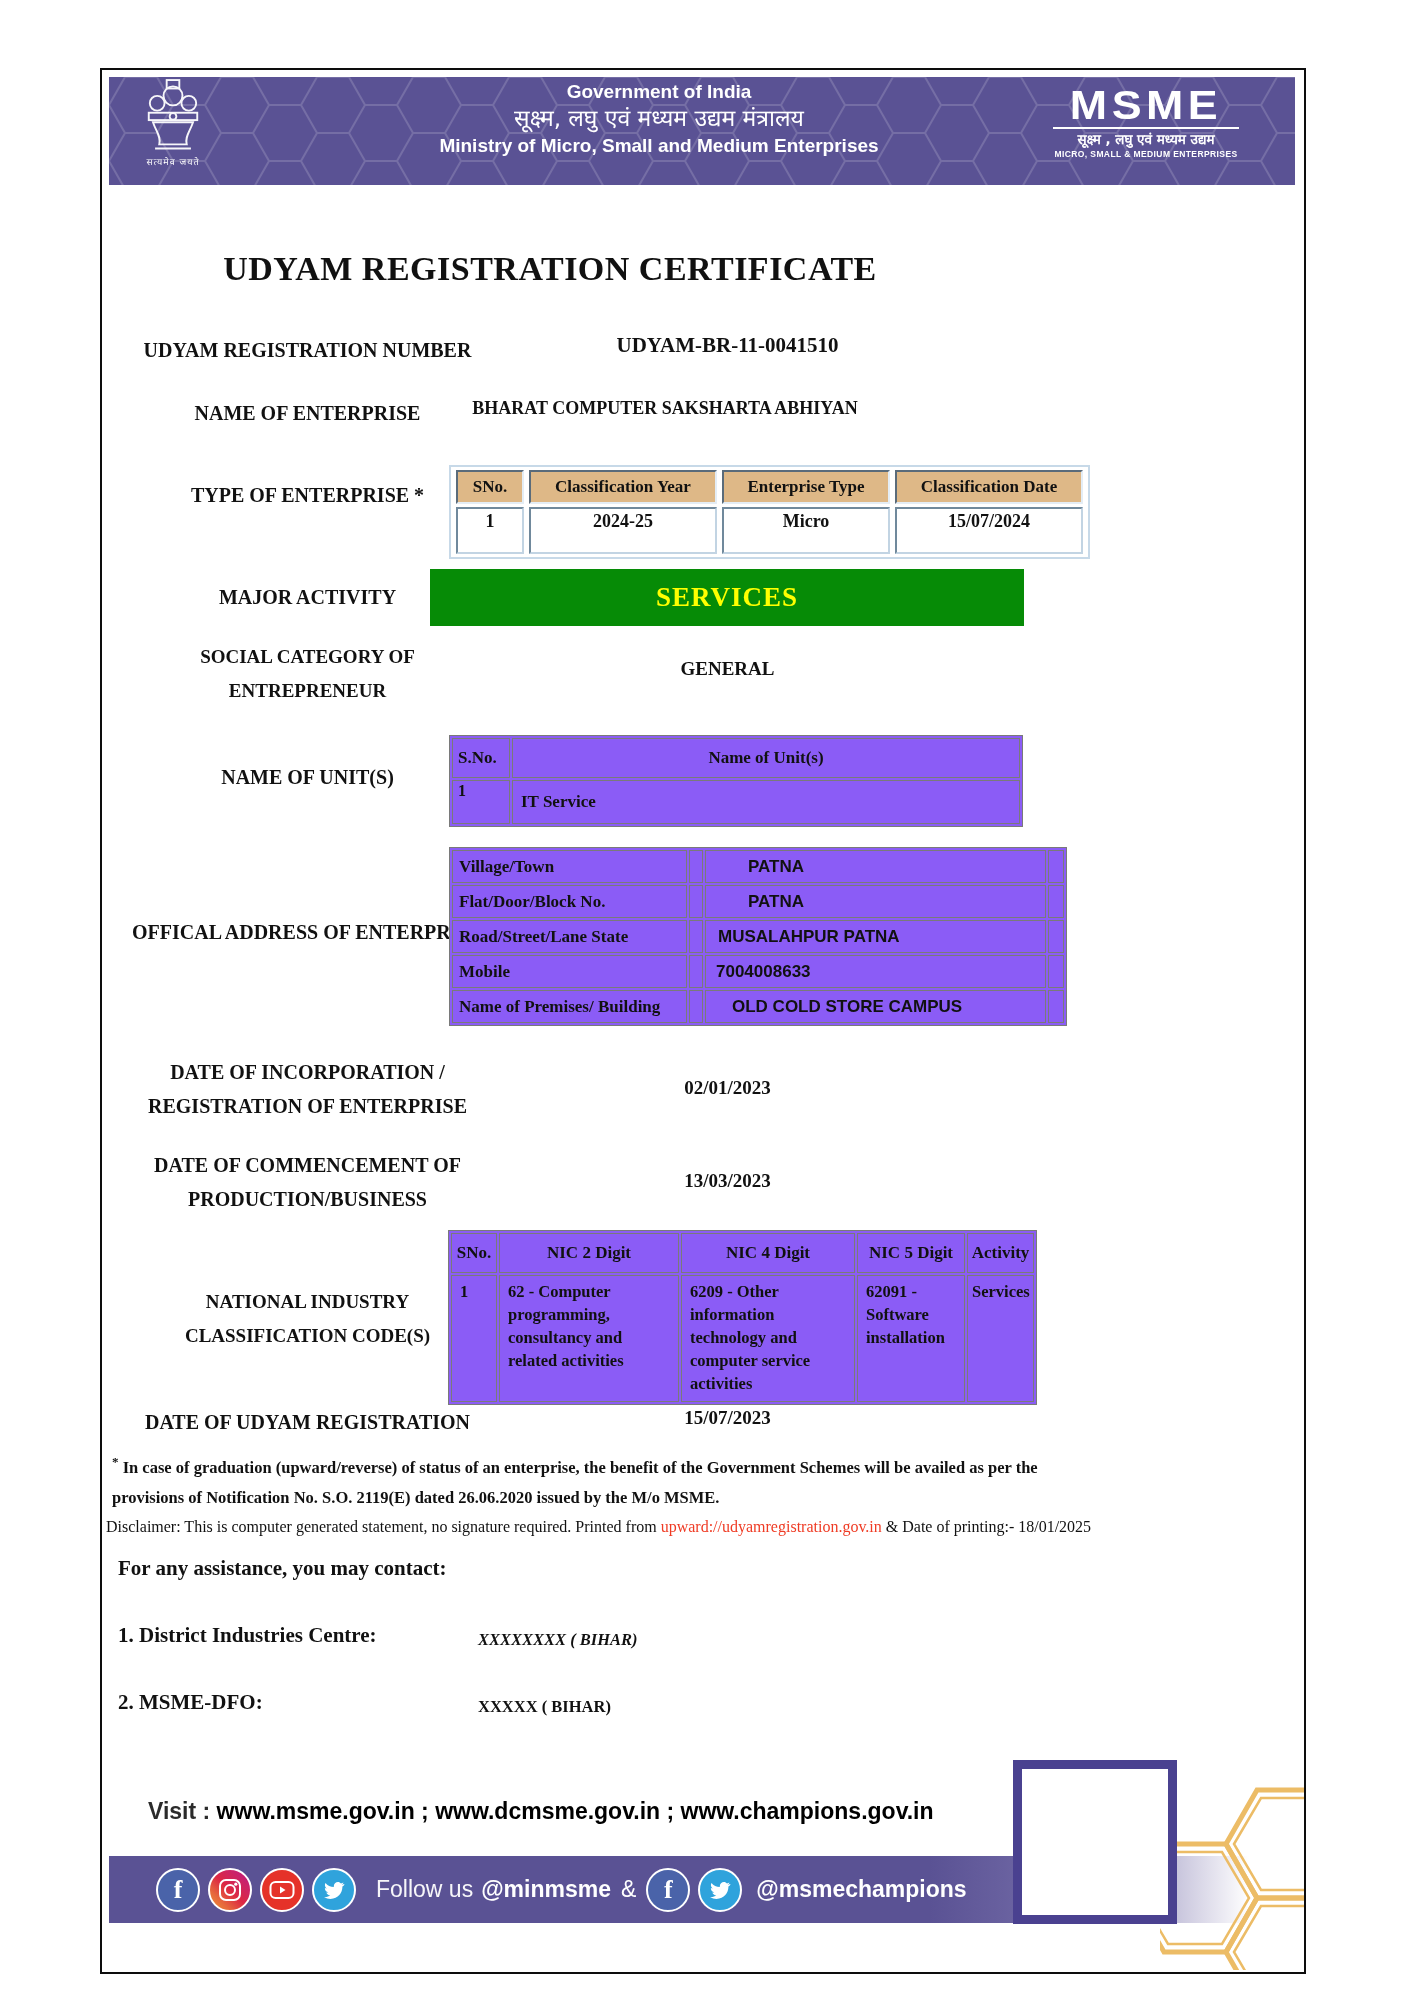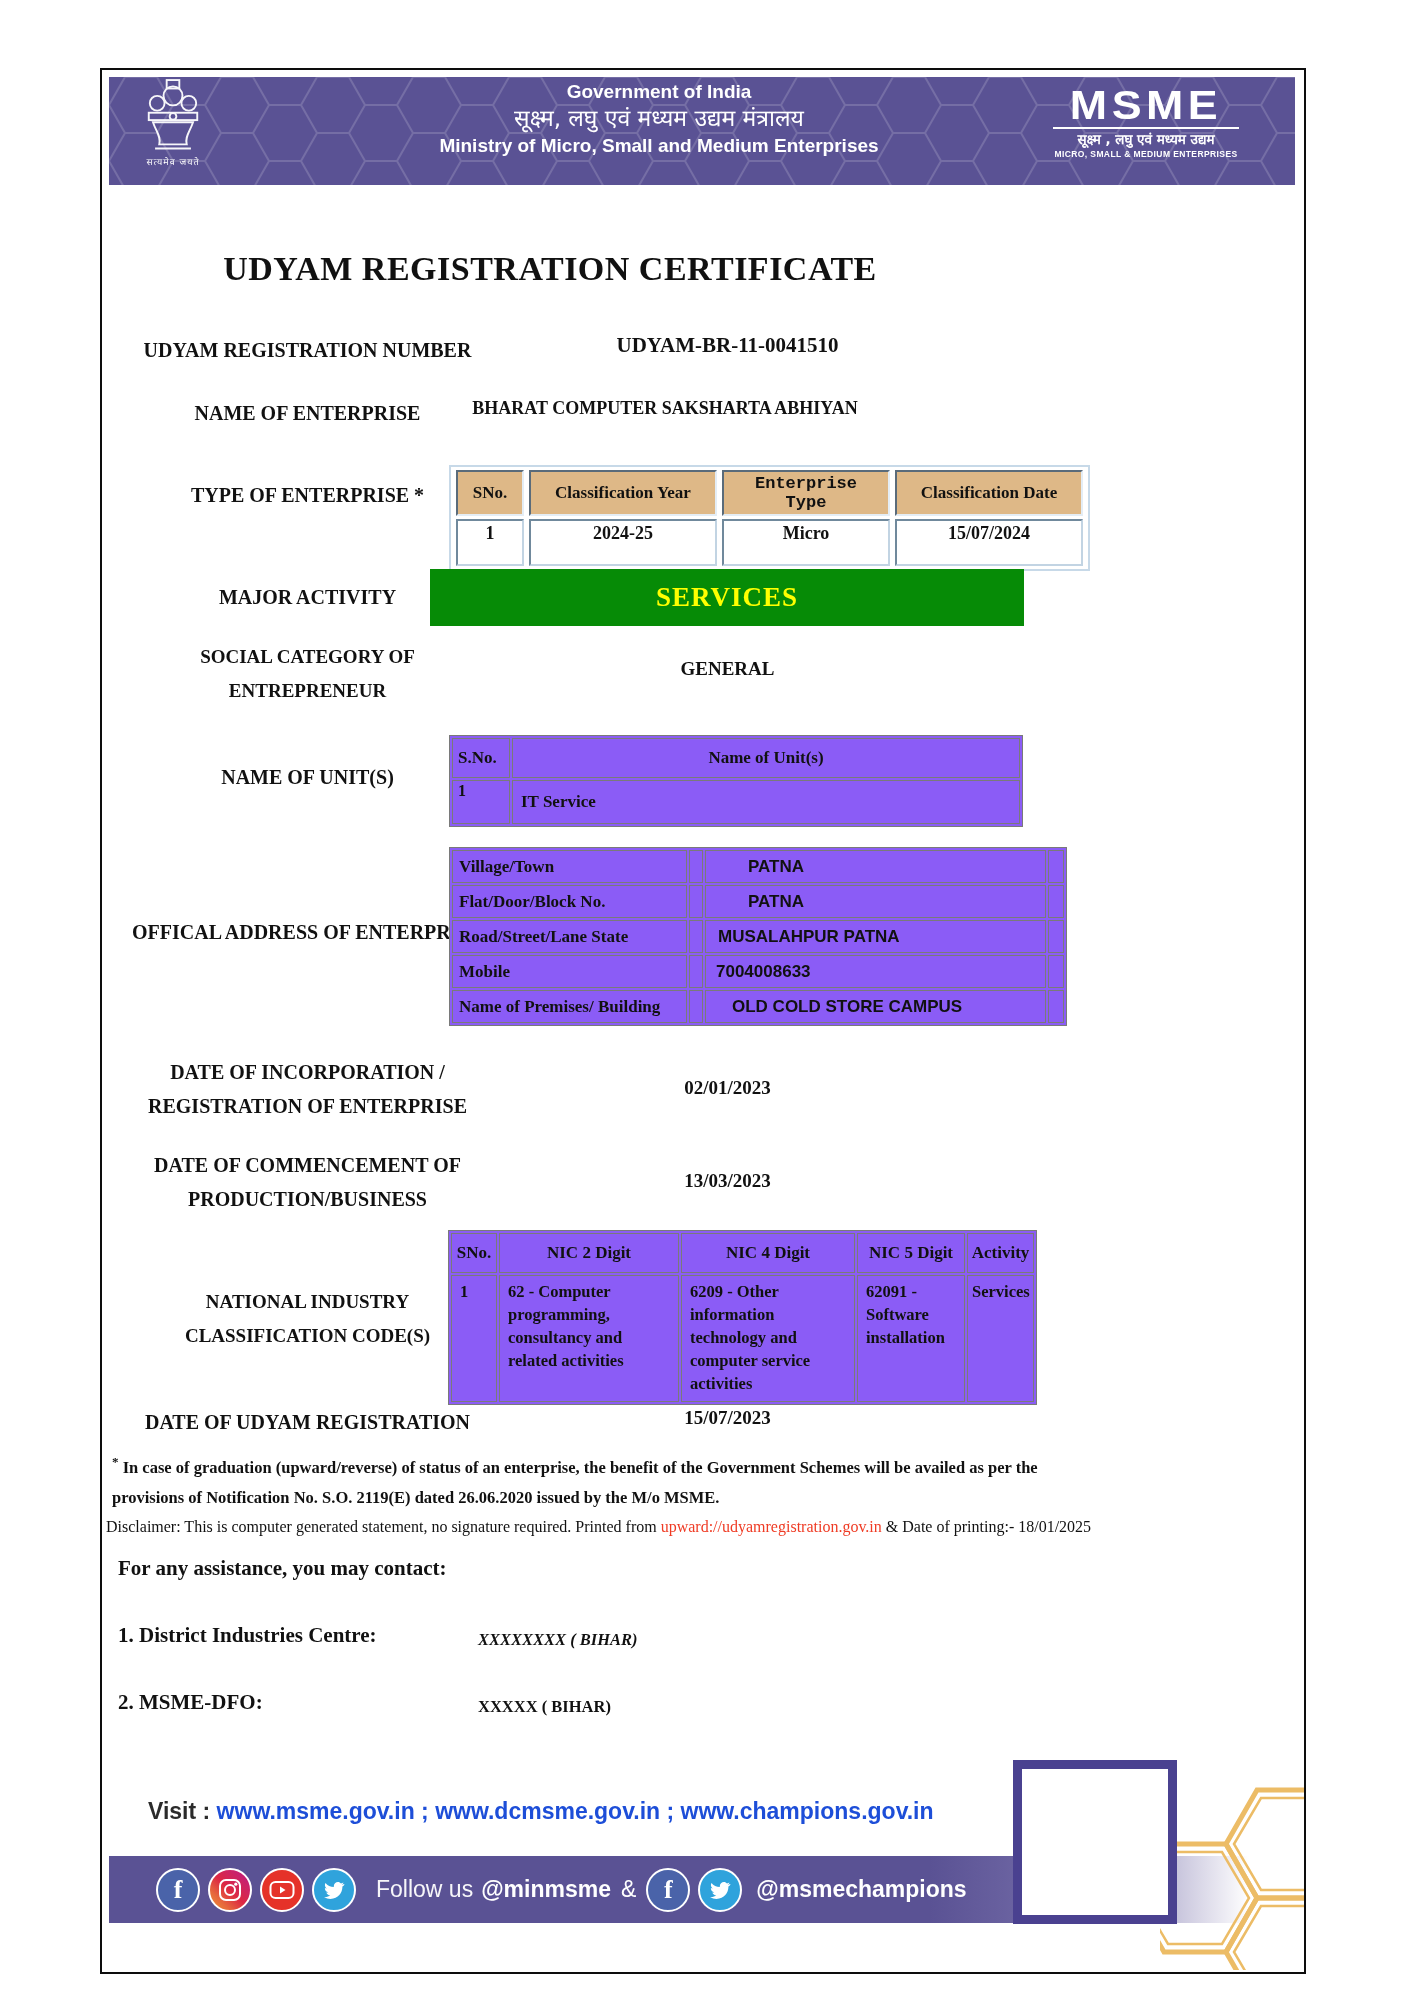--- a/index.html
+++ b/index.html
@@ -64,21 +64,21 @@
   .footnote{position:absolute;left:112px;top:1447px;width:1110px;font-weight:bold;font-size:16.5px;line-height:30px;}
   .footnote sup{font-size:13px;}
   .disclaimer{position:absolute;left:106px;top:1518px;width:1160px;font-size:16px;}
   .disc-link{color:#ef3b24;text-decoration:none;}
   .assist{position:absolute;left:118px;font-weight:bold;font-size:21px;}
   .contact-val{position:absolute;left:478px;font-weight:bold;font-size:16.5px;}
 
   
   .visit-line{position:absolute;left:148px;top:1798px;font-family:"Liberation Sans","DejaVu Sans",sans-serif;
               font-weight:bold;font-size:23px;color:#2b2b2b;}
-  .visit-links{color:#1d4ed8;}
+  .visit-links{color:#000000;}
   .footer-bar{position:absolute;left:109px;top:1856px;width:1140px;height:67px;z-index:1;
               background:linear-gradient(90deg,#5a5294 0%,#5a5294 72%,#746ca8 84%,rgba(116,108,168,0) 100%);
               display:flex;align-items:center;padding-left:47px;box-sizing:border-box;
               font-family:"Liberation Sans","DejaVu Sans",sans-serif;color:#fff;}
   .soc{width:44px;height:44px;border-radius:50%;border:2px solid #fff;box-sizing:border-box;margin-right:8px;
        display:flex;align-items:center;justify-content:center;flex:0 0 auto;}
   .soc svg{display:block;}
   .soc-fb{background:#4a63a9;}
   .soc-ig{background:linear-gradient(45deg,#f09433 0%,#e6683c 25%,#dc2743 50%,#cc2366 75%,#bc1888 100%);}
   .soc-yt{background:#e53229;}
@@ -146,21 +146,21 @@
 
   <div class="flabel" style="top:396px;">NAME OF ENTERPRISE</div>
   <div class="fvalue" style="top:398px;left:420px;width:490px;font-size:18px;">BHARAT COMPUTER SAKSHARTA ABHIYAN</div>
 
   <div class="flabel" style="top:478px;">TYPE OF ENTERPRISE *</div>
   <table class="cls-table">
     <tbody>
         <tr>
       <th style="width:48px;">SNo.</th>
       <th style="width:168px;">Classification Year</th>
-      <th style="width:148px;font-family:Liberation Mono, monospace;">Enterprise Type</th>
+      <th style="width:148px;">Enterprise Type</th>
       <th style="width:168px;">Classification Date</th>
     </tr>
     <tr>
       <td>1</td>
       <td>2024-25</td>
       <td>Micro</td>
       <td>15/07/2024</td>
     </tr>
   </tbody>
     </table>

